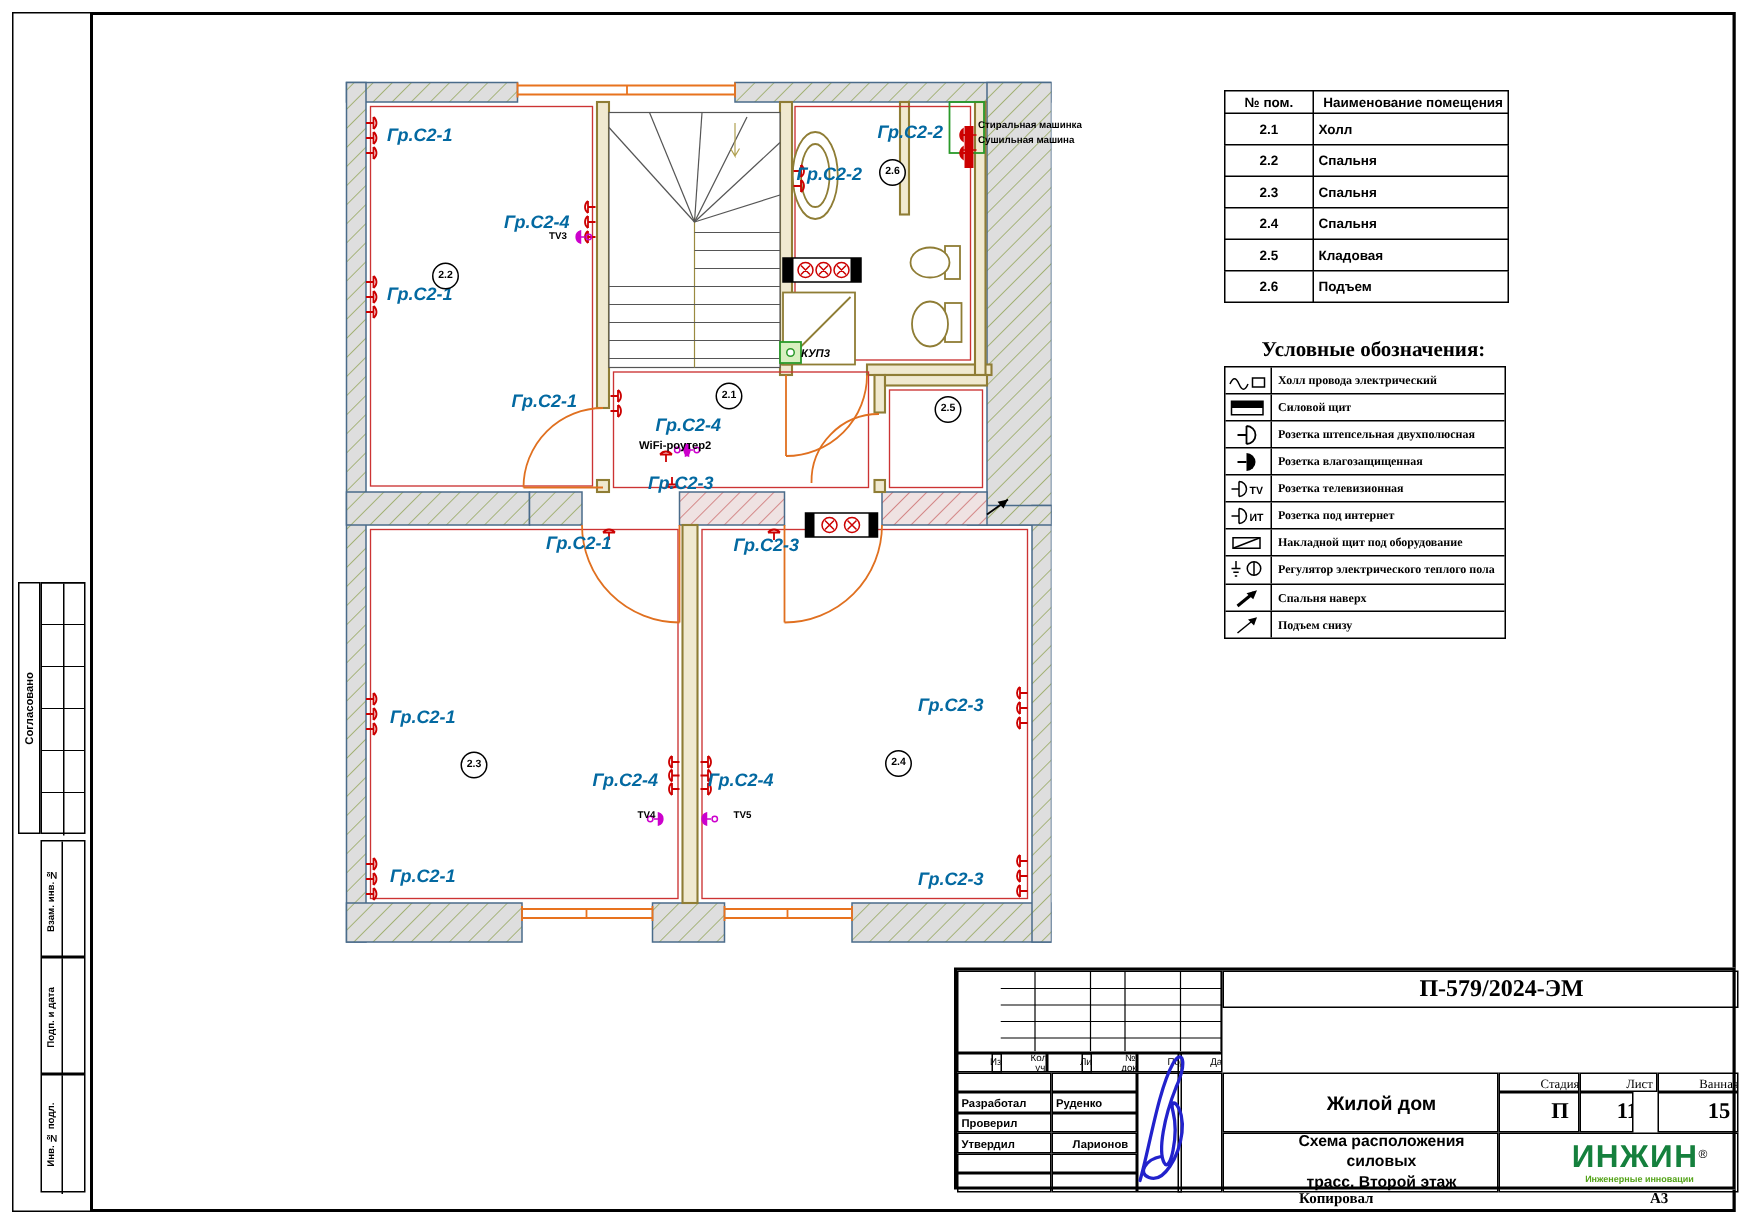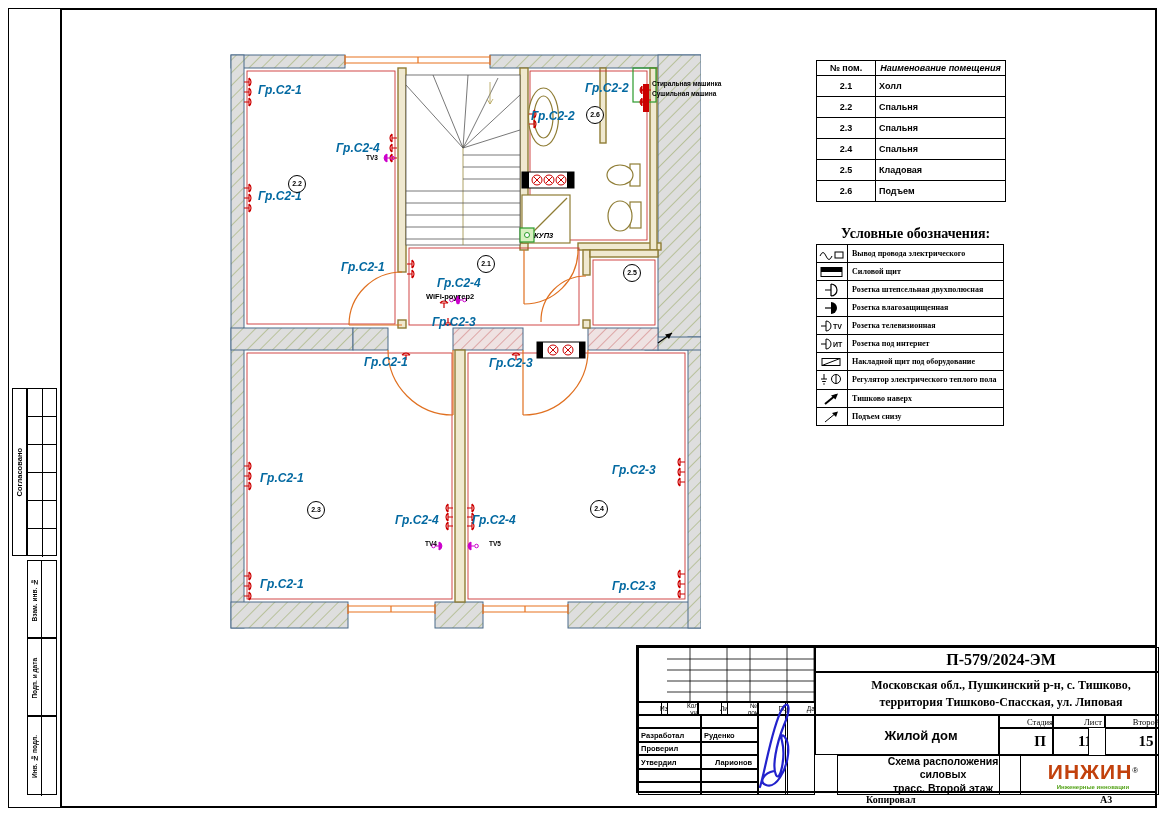--- a/index.html
+++ b/index.html
@@ -15,36 +15,36 @@
         white-space:nowrap;line-height:1;z-index:5;}
   .tiny.it{font-style:italic;}
   .room-circle{position:absolute;width:16px;height:16px;border:1px solid #000;border-radius:50%;
                background:#fff;font:bold 7px/16px "Liberation Sans",sans-serif;text-align:center;z-index:5;}
   
   #expl{position:absolute;left:816px;top:60px;width:190px;border-collapse:collapse;z-index:4;}
   #expl td,#expl th{border:1.5px solid #000;font:bold 9px "Liberation Sans",sans-serif;
                     padding:2px 3px;background:#fff;}
   #expl .ttl{text-align:center;font-size:9.5px;height:16px;}
   #expl .hnum{width:52px;text-align:center;}
-  #expl .hname{text-align:center;font-style:italic;}
+  #expl .hname{text-align:right;}
   #expl .cnum{text-align:center;height:16px;}
   
   #legend-title{position:absolute;left:841px;top:226px;font:bold 14px "Liberation Serif",serif;z-index:4;}
   #legend{position:absolute;left:816px;top:244px;width:186px;border:1.5px solid #000;z-index:4;background:#fff;}
   .lg-row{display:flex;border-bottom:1px solid #000;align-items:center;min-height:17px;}
   .lg-row:last-child{border-bottom:none;}
   .lg-ic{flex:0 0 30px;display:flex;align-items:center;justify-content:center;border-right:1px solid #000;align-self:stretch;}
   .lg-tx{flex:1;font:bold 8px "Liberation Serif",serif;padding:2px 2px 2px 4px;line-height:1.25;}
   
   .tc{position:absolute;border:1px solid #000;box-sizing:border-box;display:flex;
       align-items:center;justify-content:center;text-align:center;overflow:hidden;background:transparent;
       font-family:"Liberation Serif",serif;padding-left:28px;}
   .mini{font:6.5px "Liberation Sans",sans-serif;}
   .roletx{font:bold 7.5px "Liberation Sans",sans-serif;justify-content:flex-start;padding-left:2px;text-align:left;}
-  #logo-name{font:bold 21px "Liberation Sans",sans-serif;letter-spacing:1px;color:#c2410c;line-height:1;text-align:right;}
+  #logo-name{font:bold 21px "Liberation Sans",sans-serif;letter-spacing:1px;color:#15803d;line-height:1;text-align:right;}
   #logo-reg{font:8px "Liberation Sans",sans-serif;vertical-align:super;}
   #logo-tag{font:bold 6px "Liberation Sans",sans-serif;color:#53a318;line-height:1;margin-top:1px;}
   .botlab{position:absolute;font:bold 10px "Liberation Serif",serif;z-index:4;}
   .marglab{display:flex;align-items:center;justify-content:center;font:bold 7.5px "Liberation Sans",sans-serif;}
 </style>
 </head>
 <body>
 
 <div id="page">
 
@@ -333,21 +333,21 @@
 
   <div id="legend-title">Условные обозначения:</div>
   <div id="legend">
     <div class="lg-row">
         <div class="lg-ic">
         <svg width="26" height="14">
             <path d="M1 9 q3 -7 6 0 t6 0" fill="none" stroke="#000"></path>
             <rect x="16" y="5" width="8" height="6" fill="none" stroke="#000"></rect>
           </svg>
       </div>
-        <div class="lg-tx">Вывод провода электрического</div>
+        <div class="lg-tx">Холл провода электрический</div>
       </div>
     <div class="lg-row">
         <div class="lg-ic">
         <svg width="26" height="14">
             <rect x="2" y="2.5" width="21" height="9" fill="none" stroke="#000"></rect>
             <rect x="2" y="2.5" width="21" height="4.5" fill="#000"></rect>
           </svg>
       </div>
         <div class="lg-tx">Силовой щит</div>
       </div>
@@ -405,21 +405,21 @@
       </div>
         <div class="lg-tx">Регулятор электрического теплого пола</div>
       </div>
     <div class="lg-row">
         <div class="lg-ic">
         <svg width="26" height="14">
             <line x1="6" y1="12" x2="17" y2="3" stroke="#000" stroke-width="2"></line>
             <polygon points="19,1.5 12,3.5 16.5,7.5" fill="#000"></polygon>
           </svg>
       </div>
-        <div class="lg-tx">Тишково наверх</div>
+        <div class="lg-tx">Спальня наверх</div>
       </div>
     <div class="lg-row">
         <div class="lg-ic">
         <svg width="26" height="14">
             <line x1="6" y1="12" x2="17" y2="3" stroke="#000" stroke-width="1"></line>
             <polygon points="19,1.5 13,3 17,7" fill="#000"></polygon>
           </svg>
       </div>
         <div class="lg-tx">Подъем снизу</div>
       </div>
@@ -463,32 +463,28 @@
     <div class="tc" style="left:0;top:135px;width:63px;height:13px;"></div>
     <div class="tc" style="left:63px;top:135px;width:57px;height:13px;"></div>
     <div class="tc" style="left:120px;top:68px;width:27px;height:80px;"></div>
     <div class="tc" style="left:147px;top:68px;width:30px;height:80px;"></div>
 
     <svg class="abs" style="left:108px;top:50px;z-index:4;" width="56" height="96">
       <path d="M14 90 C 20 70, 26 30, 36 12 C 42 2, 46 10, 38 28 C 30 48, 26 70, 30 78 C 34 86, 40 60, 36 44 C 33 32, 44 40, 42 58 C 40 74, 30 92, 20 88 C 12 85, 18 76, 28 74" fill="none" stroke="#2222cc" stroke-width="2.2" stroke-linecap="round"></path>
     </svg>
 
     <div class="tc" style="left:177px;top:0;width:344px;height:25px;font:bold 16px 'Liberation Serif',serif;">П-579/2024-ЭМ</div>
-    <div class="tc" style="left:177px;top:25px;width:344px;height:43px;flex-direction:column;font:bold 12px 'Liberation Serif',serif;line-height:1.35;">
-      <span>Московская обл., Пушкинский р-н, с. Тишково,</span>
-      <span>территория Тишково-Спасская, ул. Липовая</span>
-    </div>
     <div class="tc" style="left:177px;top:68px;width:184px;height:40px;font:bold 13px 'Liberation Sans',sans-serif;">Жилой дом</div>
-    <div class="tc" style="left:177px;top:108px;width:184px;height:40px;flex-direction:column;font:bold 10.5px 'Liberation Sans',sans-serif;line-height:1.3;margin-left:22px;">
+    <div class="tc" style="left:177px;top:108px;width:184px;height:40px;flex-direction:column;font:bold 10.5px 'Liberation Sans',sans-serif;line-height:1.3;">
       <span>Схема расположения силовых</span>
       <span>трасс. Второй этаж</span>
     </div>
     <div class="tc" style="left:361px;top:68px;width:54px;height:13px;font-size:8.5px;">Стадия</div>
     <div class="tc" style="left:415px;top:68px;width:52px;height:13px;font-size:8.5px;">Лист</div>
-    <div class="tc" style="left:467px;top:68px;width:54px;height:13px;font-size:8.5px;">Второй</div>
+    <div class="tc" style="left:467px;top:68px;width:54px;height:13px;font-size:8.5px;">Ванная</div>
     <div class="tc" style="left:361px;top:81px;width:54px;height:27px;font:bold 15px 'Liberation Serif',serif;">П</div>
     <div class="tc" style="left:415px;top:81px;width:36px;height:27px;font:bold 15px 'Liberation Serif',serif;">11</div>
     <div class="tc" style="left:467px;top:81px;width:54px;height:27px;font:bold 15px 'Liberation Serif',serif;">15</div>
     <div class="tc" style="left:361px;top:108px;width:160px;height:40px;flex-direction:column;">
       <div>
         <span id="logo-name"><span>ИНЖИН</span></span><span id="logo-reg">®</span>
       </div>
       <div id="logo-tag">Инженерные инновации</div>
     </div>
   </div>

